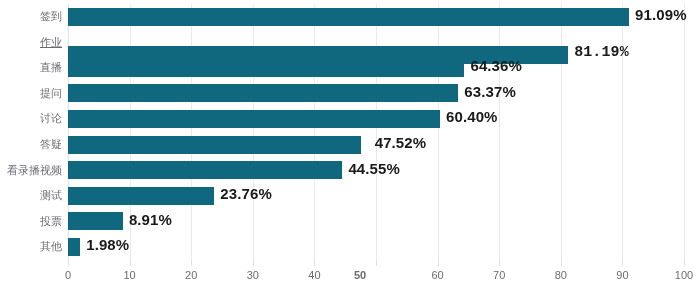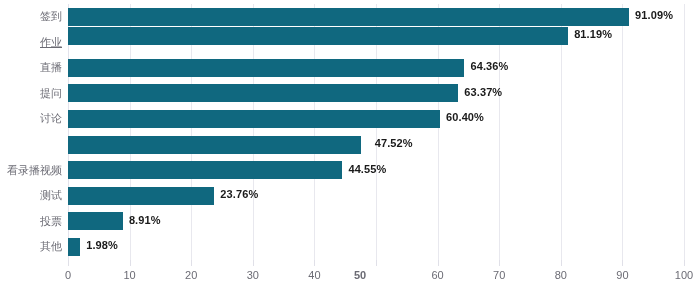--- a/index.html
+++ b/index.html
@@ -57,21 +57,21 @@
     height: 18px;
     background: #10687f;
     box-sizing: border-box;
   }
 
   .bar-value {
     position: absolute;
     top: 2px;
     height: 18px;
     line-height: 18px;
-    font-size: 11px;
+    font-size: 15px;
     font-weight: bold;
     color: #1a1a1a;
     white-space: nowrap;
     letter-spacing: 0.1px;
   }
 
   
   .cat-label {
     position: absolute;
     right: 0;
@@ -119,20 +119,21 @@
 <body>
 
 <div id="chart-root">
 
   <div id="cat-labels">
       <div class="cat-label" style="top: 0px; color: rgb(107, 107, 116);">签到</div>
       <div class="cat-label" style="top: 25.6px; color: rgb(107, 107, 116); text-decoration: underline;">作业</div>
       <div class="cat-label" style="top: 51.2px; color: rgb(107, 107, 116);">直播</div>
       <div class="cat-label" style="top: 76.8px; color: rgb(107, 107, 116);">提问</div>
       <div class="cat-label" style="top: 102.4px; color: rgb(107, 107, 116);">讨论</div>
+      <div class="cat-label" style="top: 128px; color: rgb(107, 107, 116);">答疑</div>
       <div class="cat-label" style="top: 153.6px; color: rgb(107, 107, 116);">看录播视频</div>
       <div class="cat-label" style="top: 179.2px; color: rgb(107, 107, 116);">测试</div>
       <div class="cat-label" style="top: 204.8px; color: rgb(107, 107, 116);">投票</div>
       <div class="cat-label" style="top: 230.4px; color: rgb(107, 107, 116);">其他</div>
     </div>
 
   <div id="plot-area">
     <div id="gridlines">
         <div class="gridline axis-zero" style="left: 0px;"></div>
         <div class="gridline" style="left: 61.6px;"></div>
@@ -144,21 +145,21 @@
         <div class="gridline" style="left: 431.2px;"></div>
         <div class="gridline" style="left: 492.8px;"></div>
         <div class="gridline" style="left: 554.4px;"></div>
         <div class="gridline" style="left: 616px;"></div>
       </div>
     <div id="bars">
         <div class="bar-row" style="top: 0px;">
           <div class="bar-rect" style="width: 561.114px; background: rgb(16, 104, 127);"></div>
           <div class="bar-value" style="left: 567.114px; color: rgb(26, 26, 26);">91.09%</div>
         </div>
-        <div class="bar-row" style="top: 19px;">
+        <div class="bar-row" style="top: 38px; font-family: Liberation Mono, monospace;">
           <div class="bar-rect" style="width: 500.13px; background: rgb(16, 104, 127);"></div>
           <div class="bar-value" style="left: 506.13px; color: rgb(26, 26, 26);">81.19%</div>
         </div>
         <div class="bar-row" style="top: 51.2px;">
           <div class="bar-rect" style="width: 396.458px; background: rgb(16, 104, 127);"></div>
           <div class="bar-value" style="left: 402.458px; color: rgb(26, 26, 26);">64.36%</div>
         </div>
         <div class="bar-row" style="top: 76.8px;">
           <div class="bar-rect" style="width: 390.359px; background: rgb(16, 104, 127);"></div>
           <div class="bar-value" style="left: 396.359px; color: rgb(26, 26, 26);">63.37%</div>

